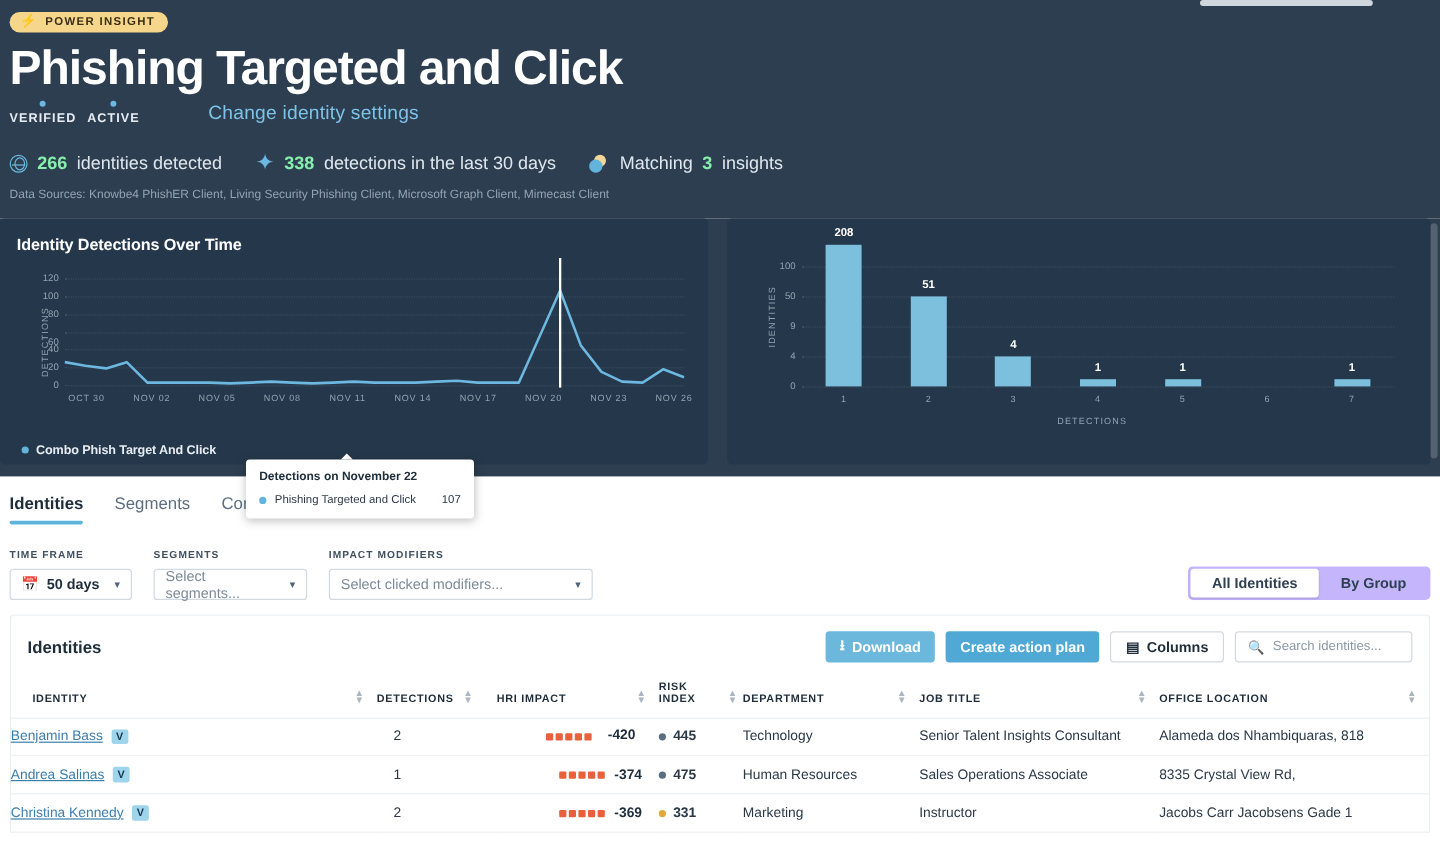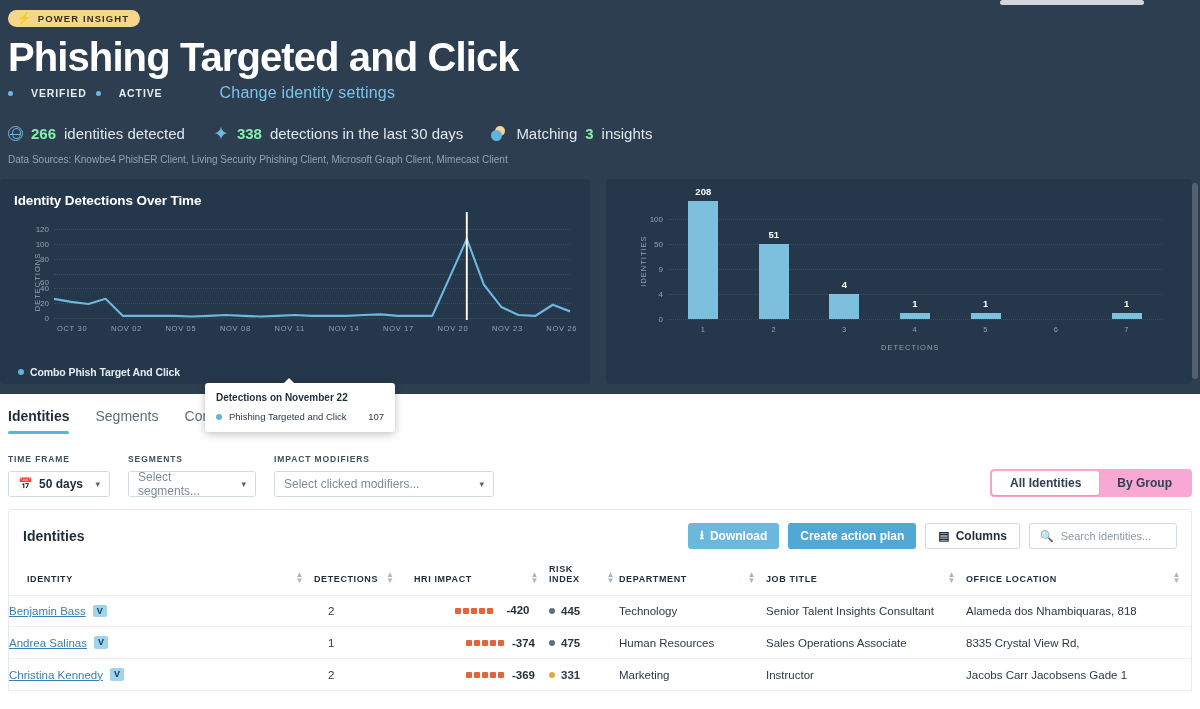--- a/index.html
+++ b/index.html
@@ -40,21 +40,21 @@
     font-weight: bold;
     letter-spacing: -0.9px;
     line-height: 1.05;
     margin: 9px 0 6px 0;
   }
 
   .status-row {
     display: flex; align-items: center; gap: 9px;
     font-size: 10.5px; letter-spacing: 0.9px; font-weight: bold;
   }
-  .status-pill { display: inline-flex; align-items: center; gap: 18px; color: #e6ecf2; }
+  .status-pill { display: inline-flex; align-items: center; gap: 4px; color: #e6ecf2; flex-direction: column; }
   .dot-sm { width: 5px; height: 5px; border-radius: 50%; background: #6cb8e0; display: inline-block; }
   .link-settings {
     color: #7cc3e8; font-size: 16px; font-weight: normal;
     letter-spacing: 0.2px; cursor: pointer; padding-left: 48px;
   }
 
   .stats-row {
     display: flex; align-items: center; gap: 28px;
     margin-top: 22px;
     font-size: 15px; color: #dfe7ee;
@@ -202,21 +202,21 @@
     background: #fff; display: flex; align-items: center;
     padding: 0 9px; font-size: 12px; gap: 6px; cursor: pointer;
   }
   .control .placeholder { color: #7d8b99; }
   .control .value { color: #1f2d3a; font-weight: bold; }
   .caret { color: #51637a; font-size: 9px; margin-left: auto; }
   .cal-icon { color: #2c4b63; font-size: 12px; }
 
   .seg-toggle {
     margin-left: auto; display: flex;
-    background: #f9a8d4; border-radius: 4px; padding: 2px;
+    background: #c4b5fd; border-radius: 4px; padding: 2px;
   }
   .seg-btn {
     font-size: 12px; font-weight: bold; color: #2f4052;
     padding: 5px 18px; border-radius: 3px; cursor: pointer;
   }
   .seg-btn.active { background: #ffffff; box-shadow: 0 1px 2px rgba(0,0,0,.12); }
 
   
   .table-card {
     margin-top: 12px;

